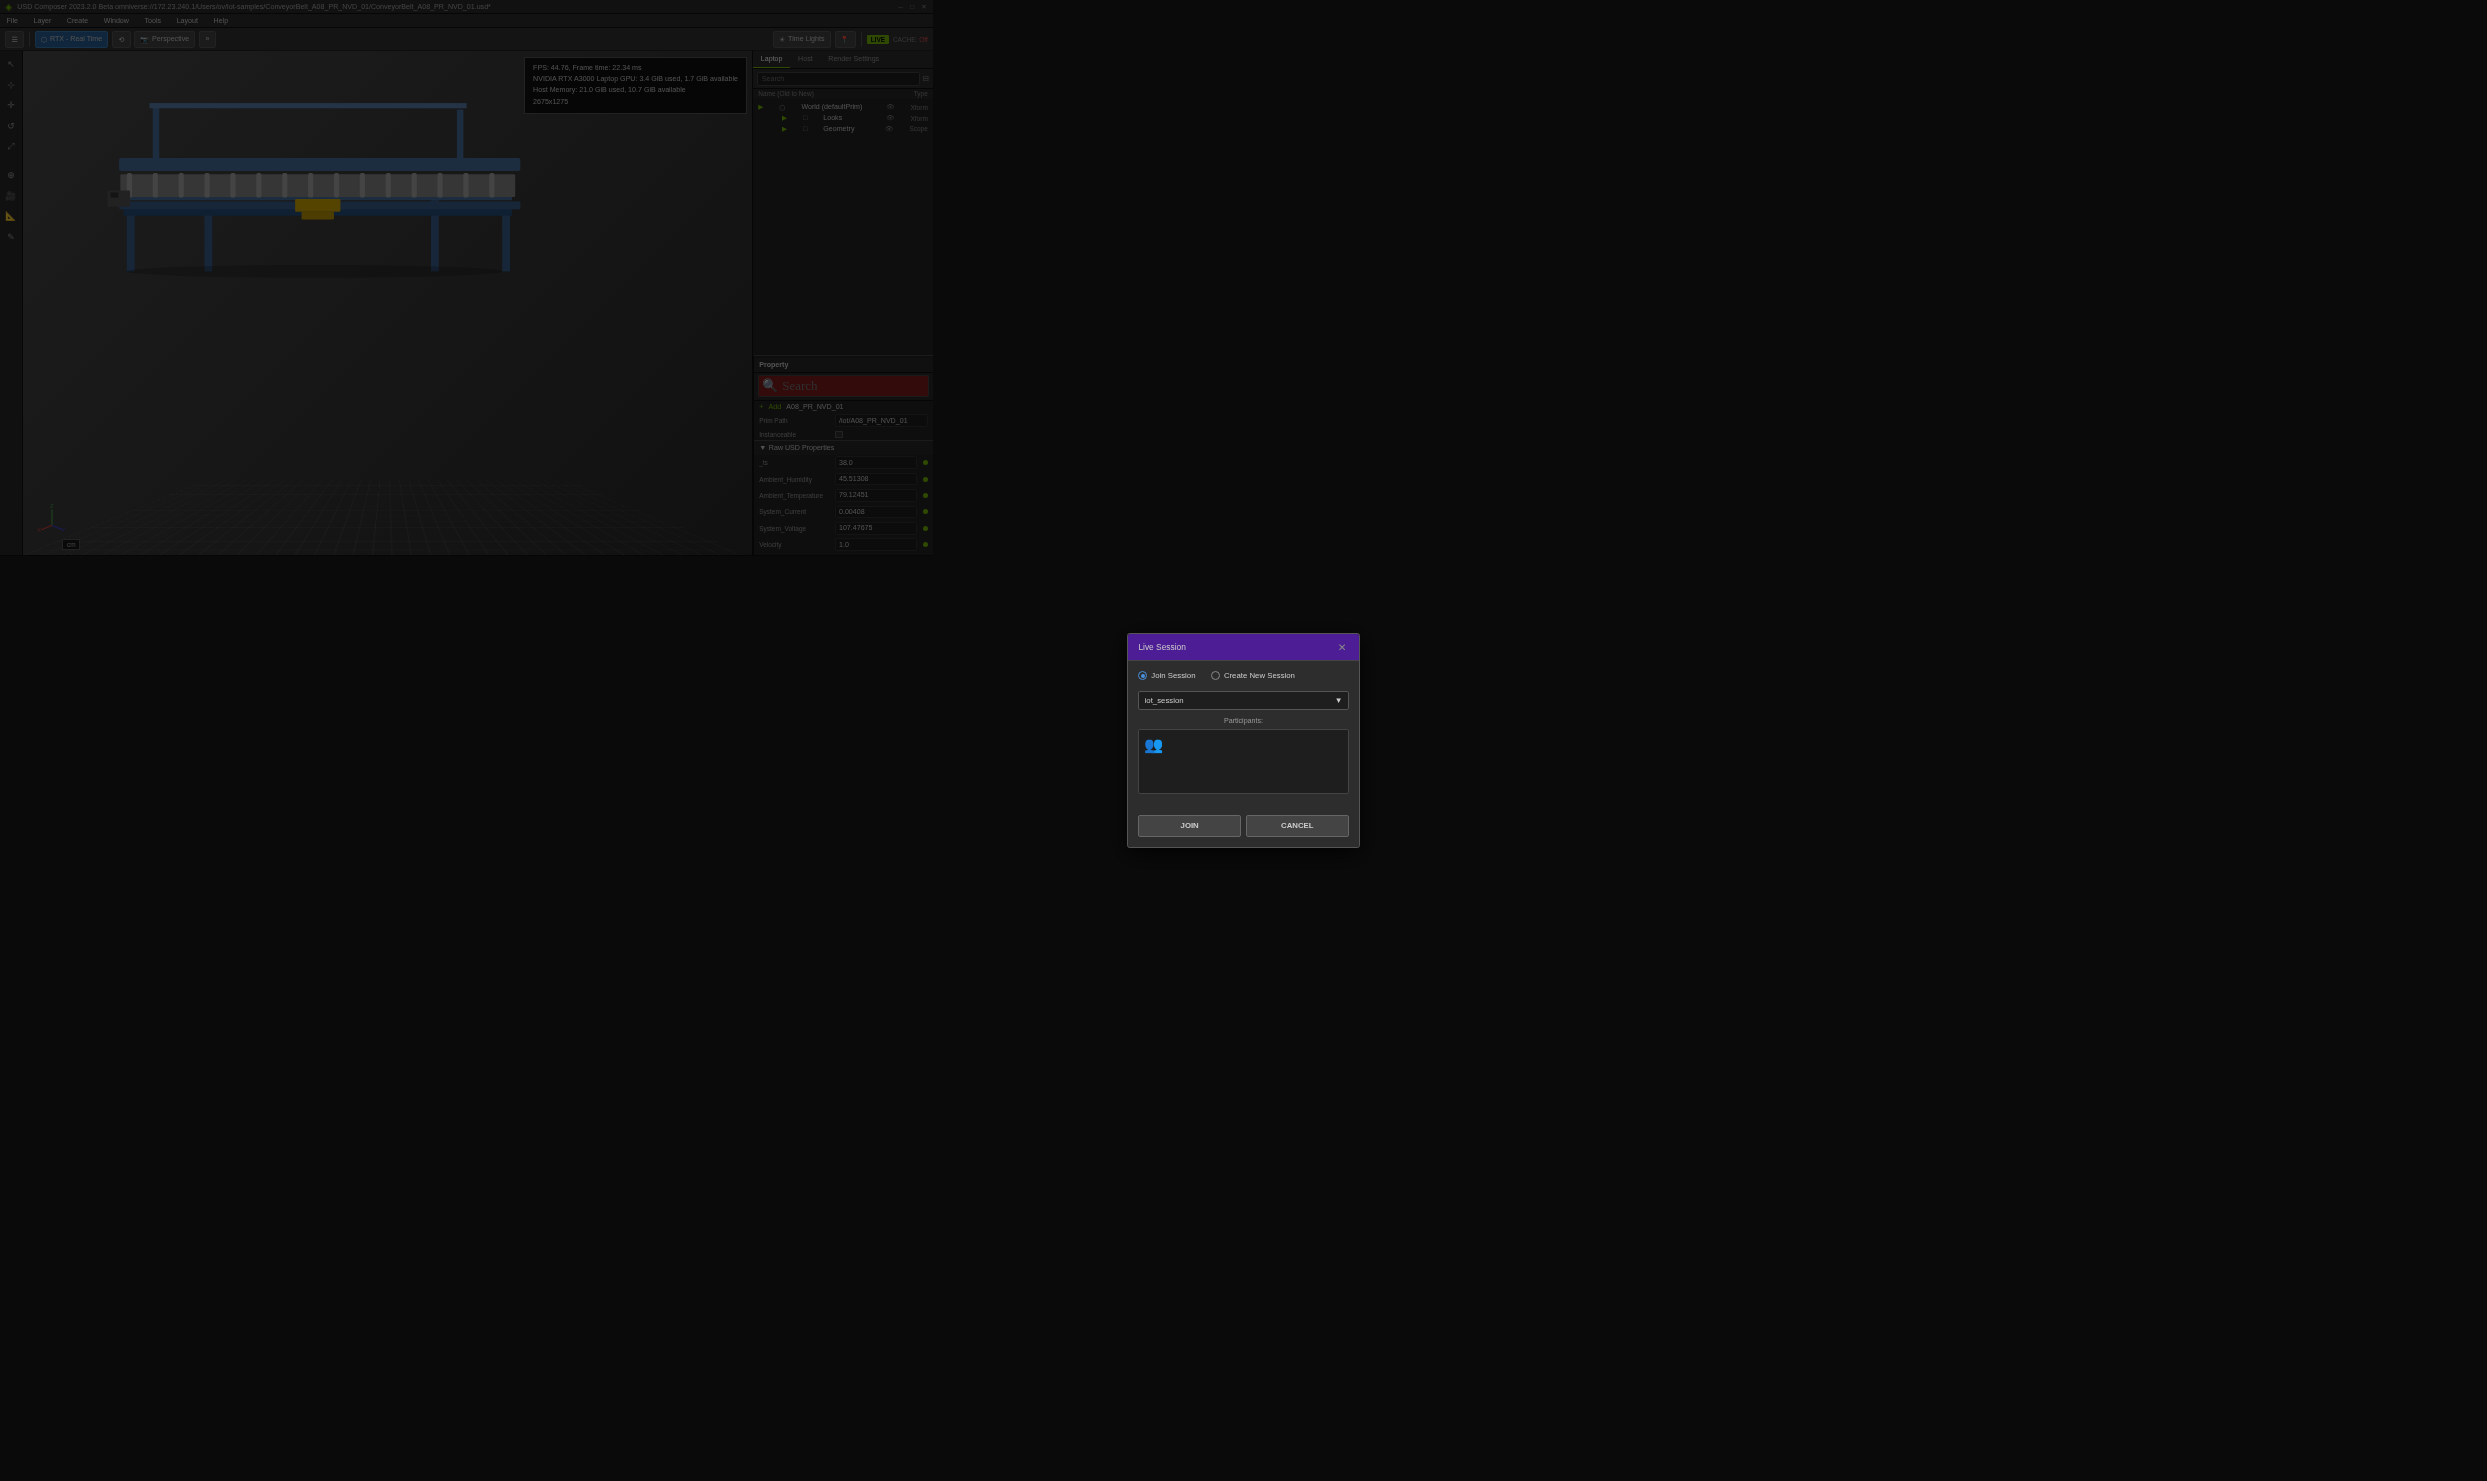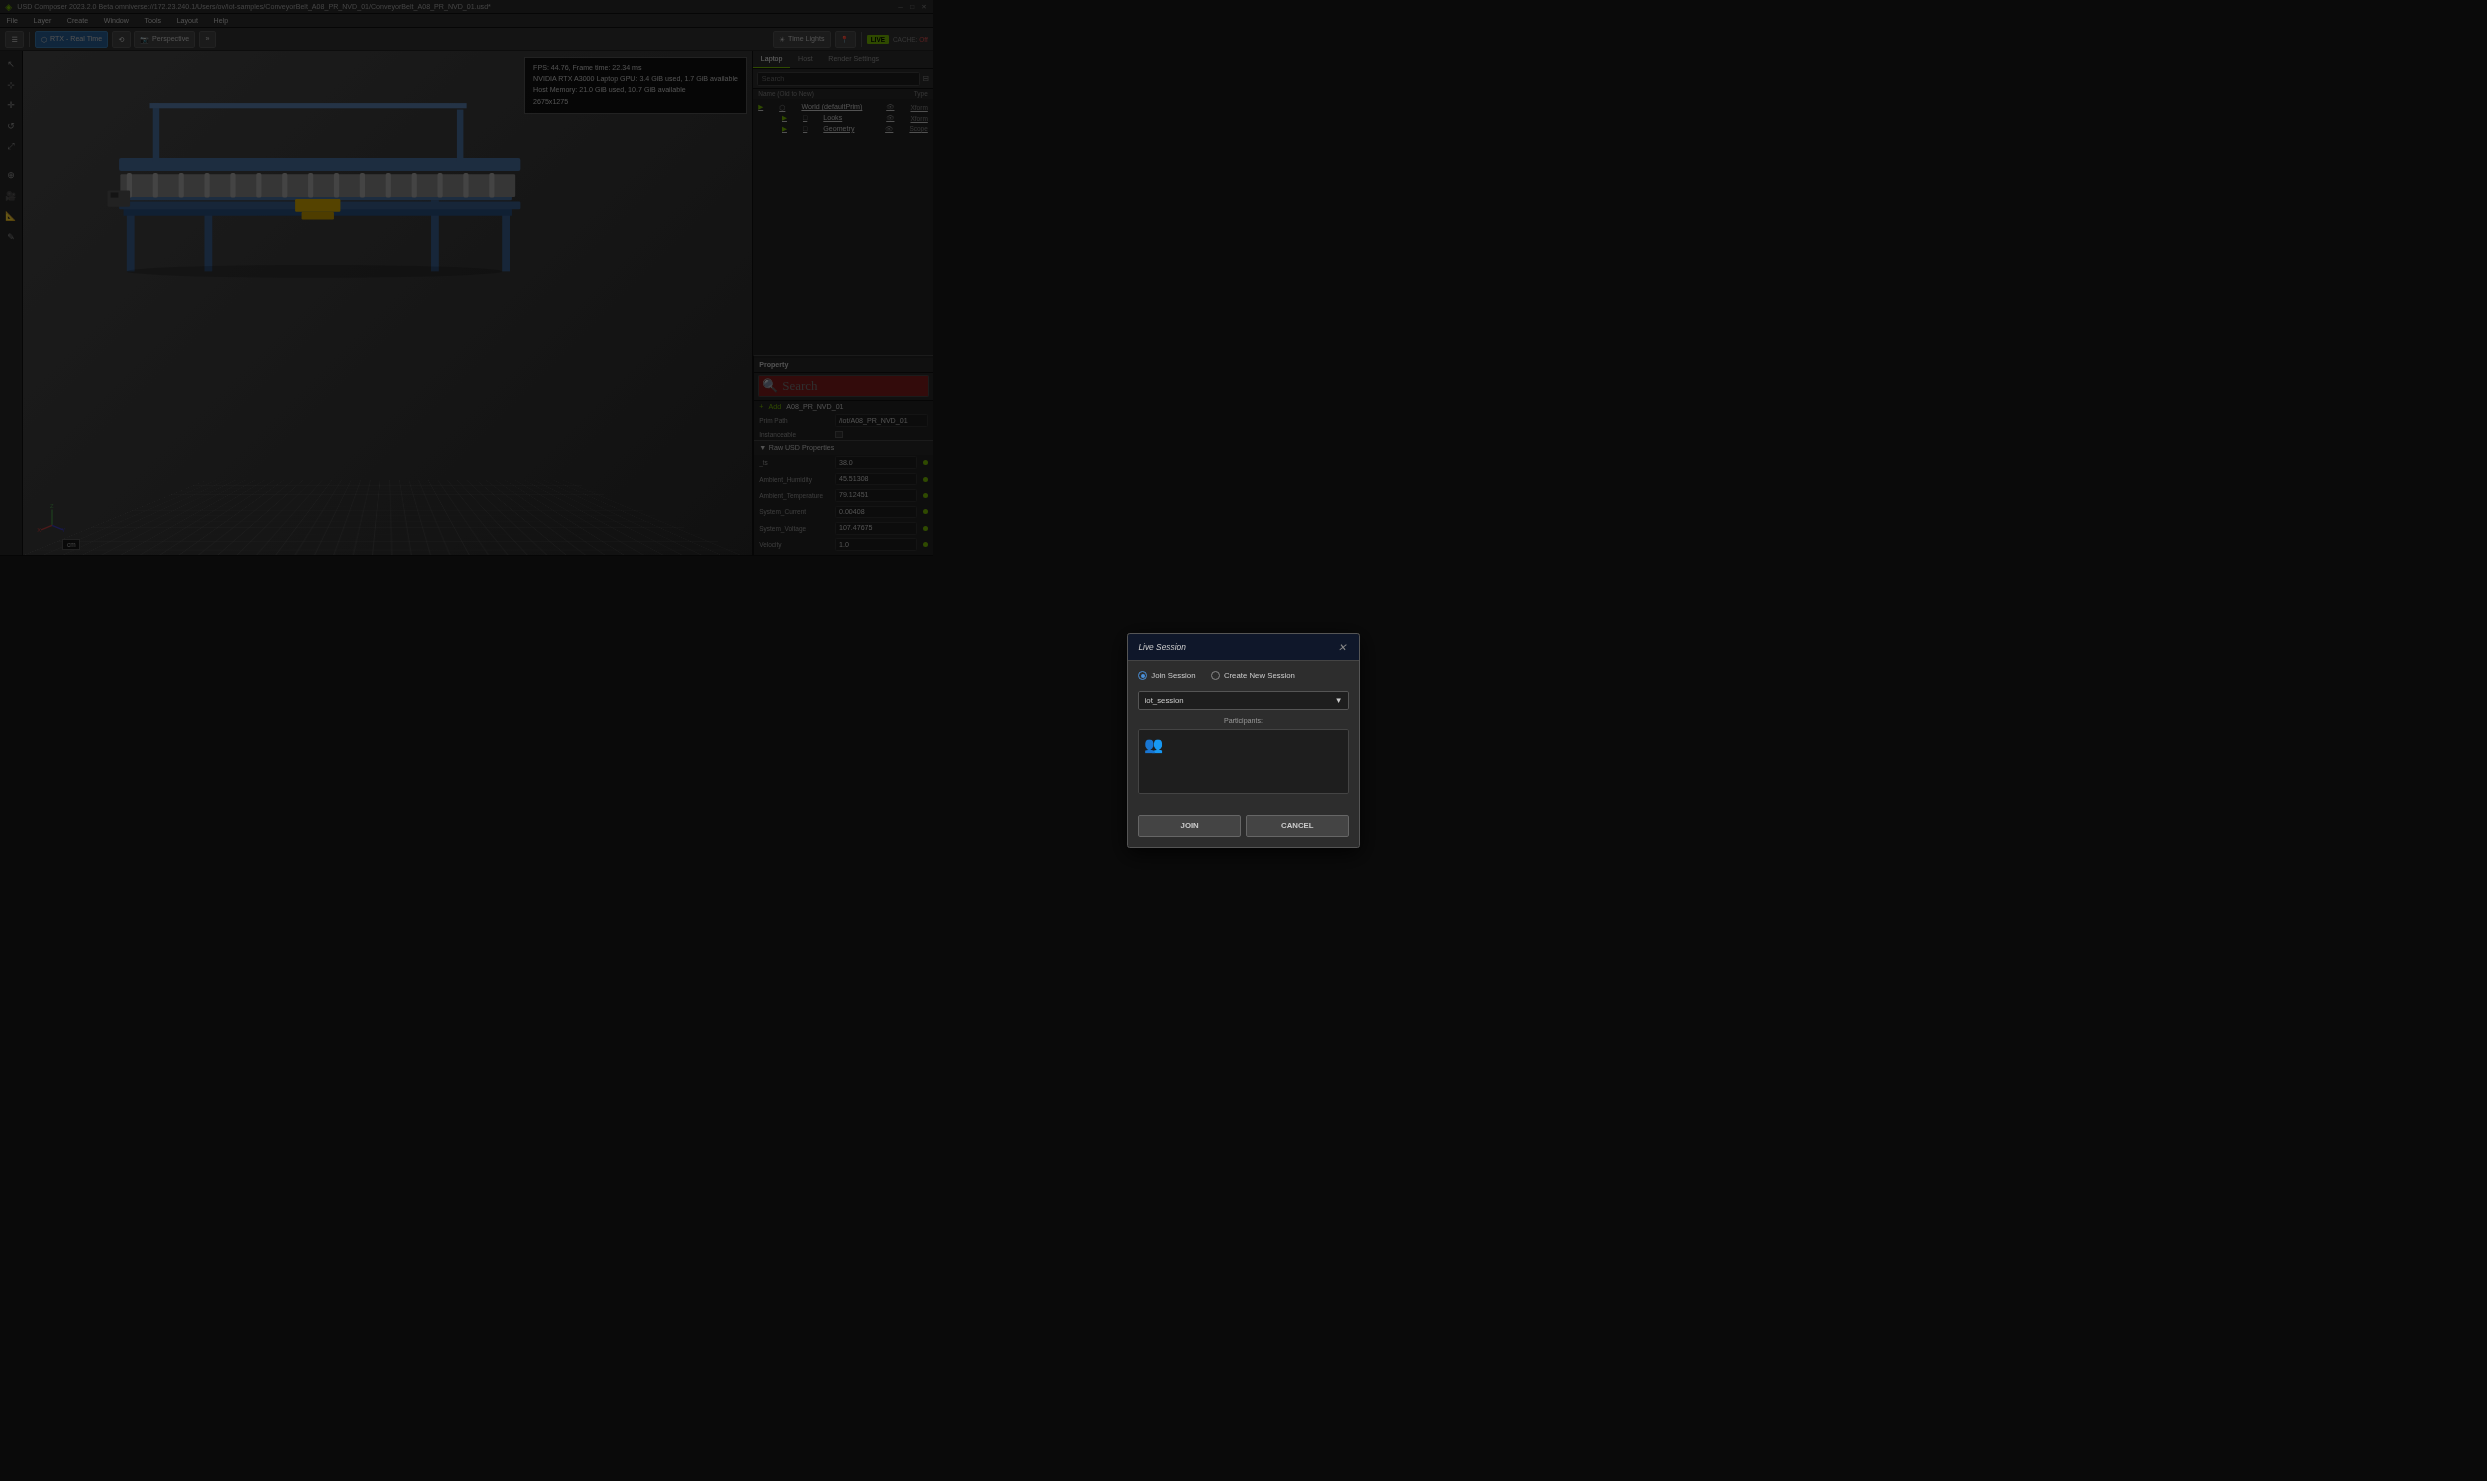--- a/index.html
+++ b/index.html
@@ -249,21 +249,20 @@
       background: #2a2a2a;
     }
     .tree-item {
       display: flex;
       align-items: center;
       padding: 1.3px 5.2px;
       gap: 16px;
       font-size: 7.1px;
       color: #ccc;
       cursor: pointer;
-      text-decoration: underline;
     }
     .tree-indent { width: 7.8px; }
     .tree-icon { font-size: 6.5px; color: #76b900; }
 
     
     #property-panel {
       background: #252525;
       border-left: 0.6px solid #111;
       border-top: 0.6px solid #444;
       padding: 2.6px 0;
@@ -464,28 +463,27 @@
     }
     #modal {
       background: #2d2d2d;
       border: 0.6px solid #555;
       border-radius: 2.6px;
       width: 233px;
       padding: 0;
       box-shadow: 0 5.2px 21px rgba(0,0,0,0.8);
     }
     #modal-header {
-      background: #0f172a;
+      background: #4c1d95;
       padding: 6.5px 10.4px;
       display: flex;
       align-items: center;
       justify-content: space-between;
       border-bottom: 0.6px solid #444;
       border-radius: 2.6px 2.6px 0 0;
-      font-style: italic;
     }
     #modal-header span.title {
       font-size: 8.4px;
       color: #ccc;
     }
     #modal-header .close-btn {
       color: #888;
       cursor: pointer;
       font-size: 10.4px;
       width: 13px;

